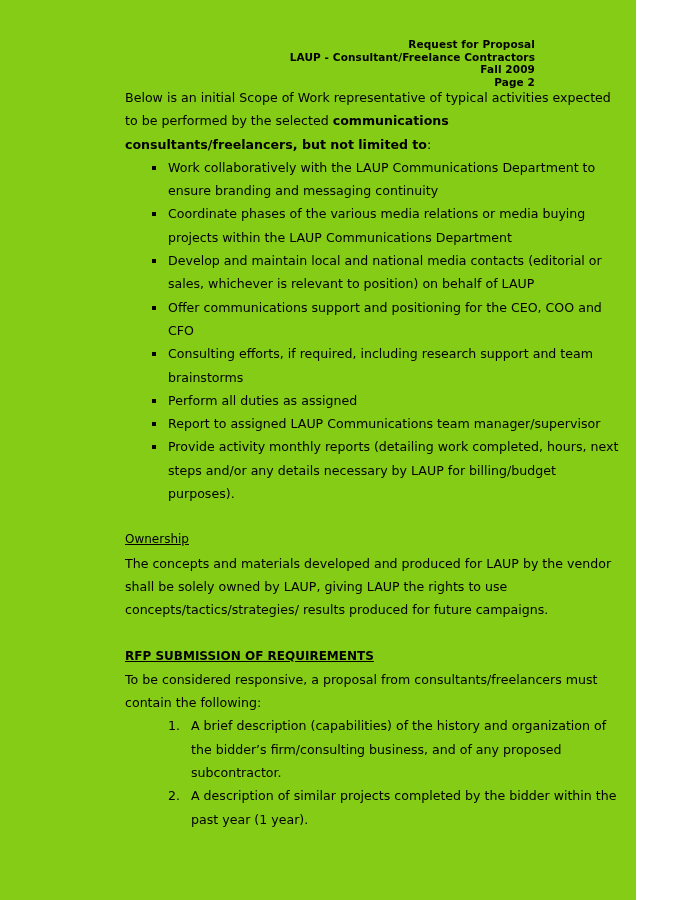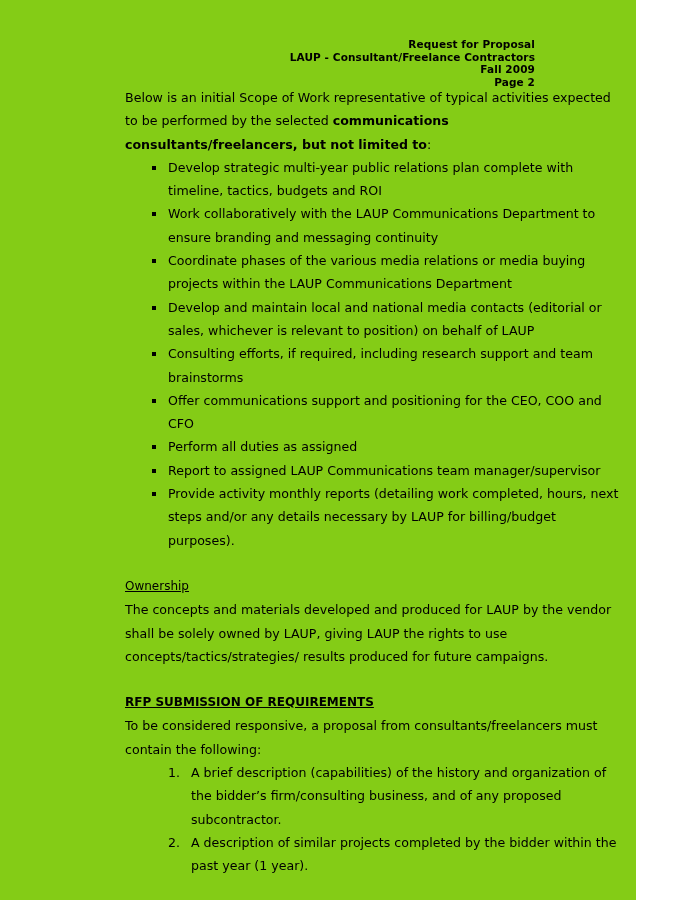--- a/index.html
+++ b/index.html
@@ -116,41 +116,40 @@
     <div>Page 2</div>
   </div>
 
   <div class="body-wrap">
 
     <p class="para"><span>Below is an initial Scope of Work representative of typical activities expected to be performed by the selected </span><b>communications consultants/freelancers, but not limited to</b><span>:</span></p>
 
     <ul class="bullets">
       <li>
         <span class="sq"></span>
-        <span>Develop strategic multi-year public relations plan complete with timeline, tactics, budgets and ROI</span>
       </li>
       <li>
         <span class="sq"></span>
         <span>Work collaboratively with the LAUP Communications Department to ensure branding and messaging continuity</span>
       </li>
       <li>
         <span class="sq"></span>
         <span>Coordinate phases of the various media relations or media buying projects within the LAUP Communications Department</span>
       </li>
       <li>
         <span class="sq"></span>
         <span>Develop and maintain local and national media contacts (editorial or sales, whichever is relevant to position) on behalf of LAUP</span>
       </li>
       <li>
         <span class="sq"></span>
-        <span>Consulting efforts, if required, including research support and team brainstorms</span>
+        <span>Offer communications support and positioning for the CEO, COO and CFO</span>
       </li>
       <li>
         <span class="sq"></span>
-        <span>Offer communications support and positioning for the CEO, COO and CFO</span>
+        <span>Consulting efforts, if required, including research support and team brainstorms</span>
       </li>
       <li>
         <span class="sq"></span>
         <span>Perform all duties as assigned</span>
       </li>
       <li>
         <span class="sq"></span>
         <span>Report to assigned LAUP Communications team manager/supervisor</span>
       </li>
       <li>

